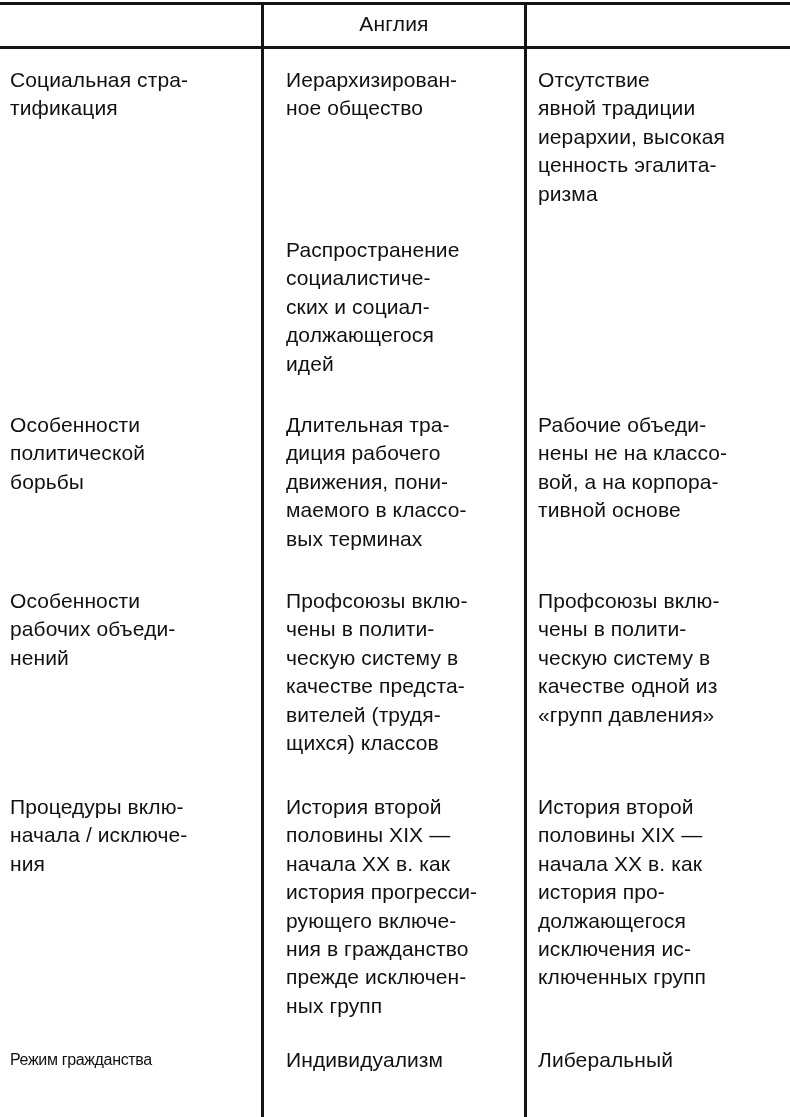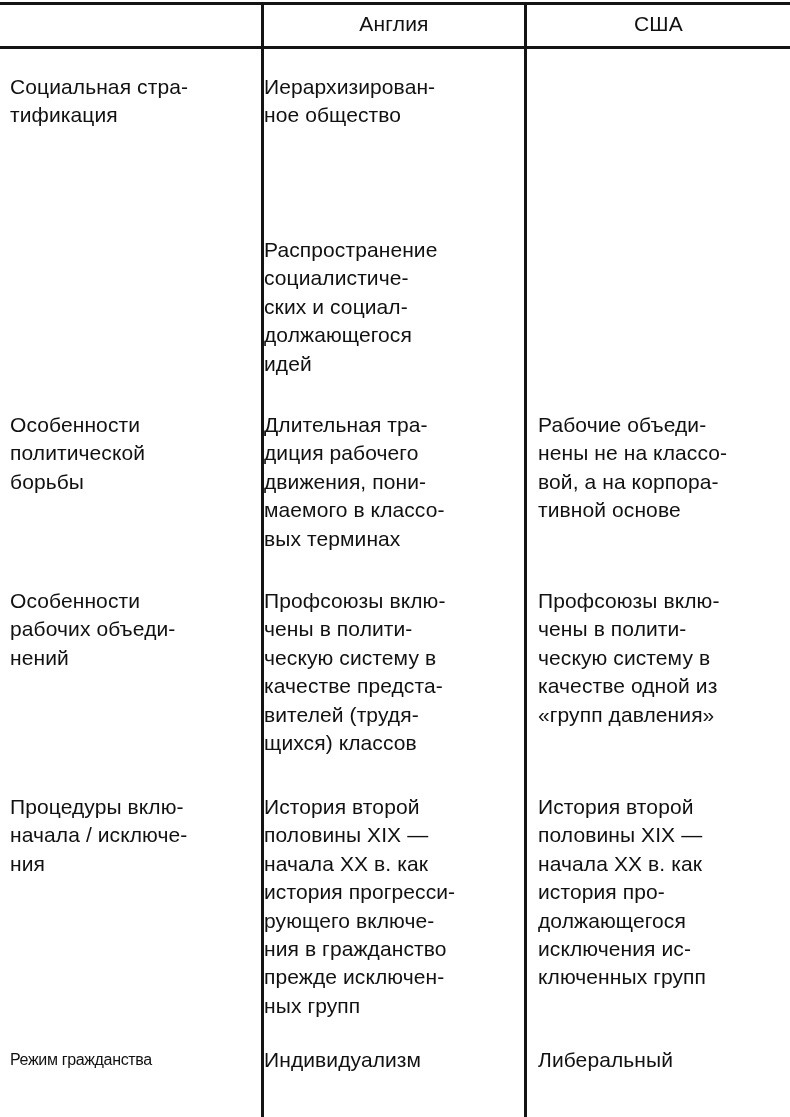--- a/index.html
+++ b/index.html
@@ -92,32 +92,32 @@
   .cell {
     position: absolute;
     top: 0;
     font-size: 21px;
     line-height: 28.4px;
     letter-spacing: 0.1px;
     white-space: pre-line;
     word-break: normal;
   }
   .c-attr { left: 10px;  width: 248px; }
-  .c-eng  { left: 264px; width: 242px; }
+  .c-eng  { left: 286px; width: 242px; }
   .c-usa  { left: 538px; width: 248px; }
 
   
   .row-1 { height: 176px; }
   .row-2 { height: 176px; }
   .row-3 { height: 176px; }
   .row-4 { height: 205px; }
   .row-5 { height: 262px; }
   .row-6 { height: 40px; }
 
-  .row-1 .cell { padding-top: 24px; }
+  .row-1 .cell { padding-top: 17px; }
   .row-2 .cell { padding-top: 11px; }
   .row-3 .cell { padding-top: 10px; }
   .row-4 .cell { padding-top: 10px; }
   .row-5 .cell { padding-top: 11px; }
   .row-6 .cell { padding-top: 2px; }
 
   
   .row-6 .c-attr {
     font-size: 16px;
     letter-spacing: -0.35px;
@@ -139,32 +139,34 @@
   <div class="vdiv vdiv-1"></div>
   <div class="vdiv vdiv-2"></div>
 
   <div class="thead">
     <div class="th th-attr">
       <span class="th-label"></span>
     </div>
     <div class="th th-eng">
       <span class="th-label">Англия</span>
     </div>
-    <div class="th th-usa">
-      <span class="th-label">США</span>
-    </div>
   </div>
 
   <div class="tbody">
 
     <div class="row row-1">
       <div class="cell c-attr">Социальная стра-
 тификация</div>
       <div class="cell c-eng">Иерархизирован-
 ное общество</div>
+      <div class="cell c-usa">Отсутствие
+явной традиции
+иерархии, высокая
+ценность эгалита-
+ризма</div>
     </div>
 
     <div class="row row-2">
       <div class="cell c-eng">Распространение
 социалистиче-
 ских и социал-
 должающегося
 идей</div>
     </div>
 

